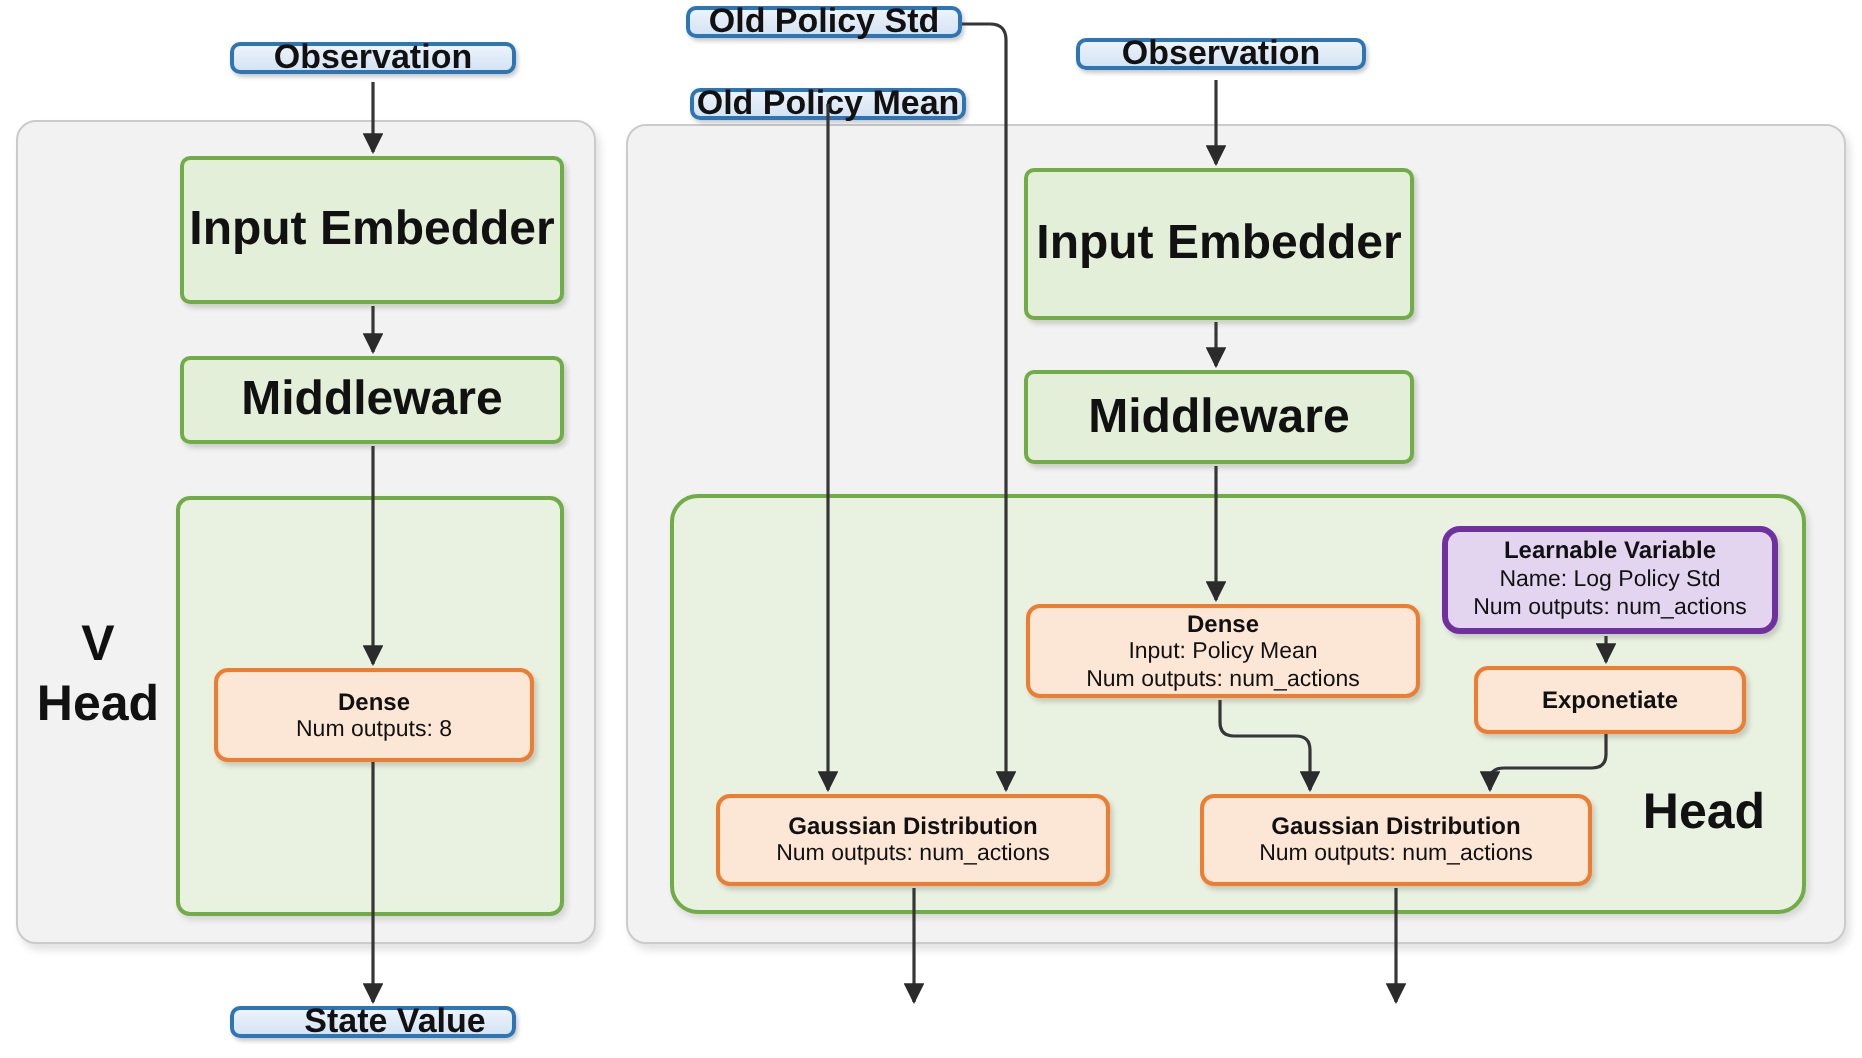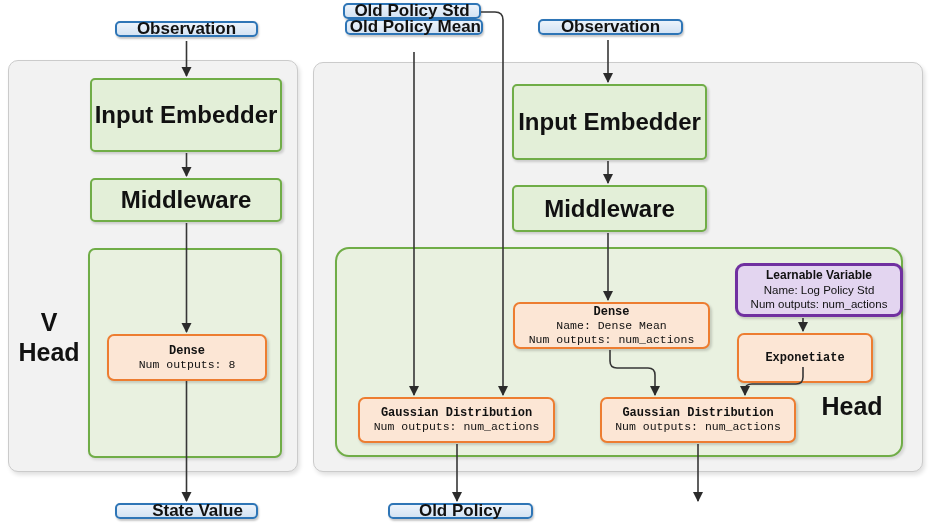--- a/index.html
+++ b/index.html
@@ -35,29 +35,27 @@
   .proc {
     background:#e3efd8; border:2px solid #70ad47; border-radius:5px;
     font-weight:bold; font-size:24px;
     box-shadow:1.5px 2px 2.5px rgba(0,0,0,0.16);
   }
   
   .op {
     background:#fce6d5; border:2.5px solid #ed7d31; border-radius:7px;
     font-size:11.5px; line-height:14px;
     box-shadow:1.5px 2px 2.5px rgba(0,0,0,0.16);
-    font-family:Liberation Mono, monospace;
   }
   .op .t { font-weight:bold; font-size:12px; }
   
   .lv {
     background:#e3d5f0; border:3px solid #7030a0; border-radius:9px;
     font-size:11.5px; line-height:14.5px;
     box-shadow:1.5px 2px 2.5px rgba(0,0,0,0.16);
-    margin-left:14px;
   }
   .lv .t { font-weight:bold; font-size:12px; }
 
   .glabel {
     font-weight:bold; font-size:25px; line-height:30px; text-align:center; color:#111;
   }
   #wires { position:absolute; left:0; top:0; z-index:10; pointer-events:none; }
   .z1 { z-index:1; } .z2 { z-index:2; } .z3 { z-index:3; }
 </style>
 </head>
@@ -78,31 +76,28 @@
   <div class="abs glabel z3" style="left:797px; top:391px; width:110px;">
     <div>Head</div>
   </div>
 
   <div class="abs node io z3" style="left:115px; top:21px; width:143px;">
     <span>Observation</span>
   </div>
   <div class="abs node io z3" style="left:343px; top:3px; width:138px;">
     <span>Old Policy Std</span>
   </div>
-  <div class="abs node io z3" style="left:345px; top:19px; width:138px;align-items:flex-end;">
+  <div class="abs node io z3" style="left:345px; top:44px; width:138px;">
     <span>Old Policy Mean</span>
   </div>
   <div class="abs node io z3" style="left:538px; top:19px; width:145px;">
     <span>Observation</span>
   </div>
   <div class="abs node io z3" style="left:115px; top:503px; width:143px;padding-left:22px;">
     <span>State Value</span>
-  </div>
-  <div class="abs node io z3" style="left:388px; top:503px; width:145px;">
-    <span>Old Policy</span>
   </div>
 
   <div class="abs node proc z3" style="left:90px; top:78px; width:192px; height:74px;">
     <span>Input Embedder</span>
   </div>
   <div class="abs node proc z3" style="left:90px; top:178px; width:192px; height:44px;">
     <span>Middleware</span>
   </div>
   <div class="abs node proc z3" style="left:512px; top:84px; width:195px; height:76px;">
     <span>Input Embedder</span>
@@ -110,24 +105,24 @@
   <div class="abs node proc z3" style="left:512px; top:185px; width:195px; height:47px;">
     <span>Middleware</span>
   </div>
 
   <div class="abs node op z3" style="left:107px; top:334px; width:160px; height:47px;">
     <div class="t">Dense</div>
     <div>Num outputs: 8</div>
   </div>
   <div class="abs node op z3" style="left:513px; top:302px; width:197px; height:47px;">
     <div class="t">Dense</div>
-    <div>Name: Dense Mean</div>
+    <div>Input: Policy Mean</div>
     <div>Num outputs: num_actions</div>
   </div>
-  <div class="abs node op z3" style="left:737px; top:333px; width:136px; height:50px;">
+  <div class="abs node op z3" style="left:737px; top:333px; width:136px; height:34px;">
     <div class="t">Exponetiate</div>
   </div>
   <div class="abs node op z3" style="left:358px; top:397px; width:197px; height:46px;">
     <div class="t">Gaussian Distribution</div>
     <div>Num outputs: num_actions</div>
   </div>
   <div class="abs node op z3" style="left:600px; top:397px; width:196px; height:46px;">
     <div class="t">Gaussian Distribution</div>
     <div>Num outputs: num_actions</div>
   </div>

